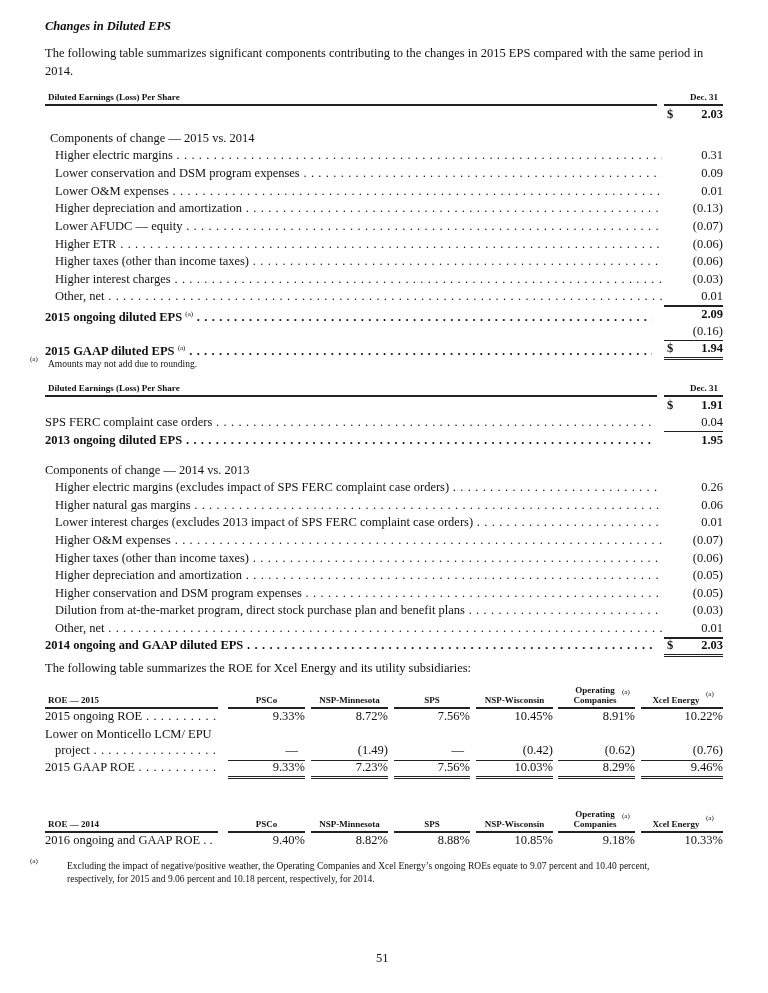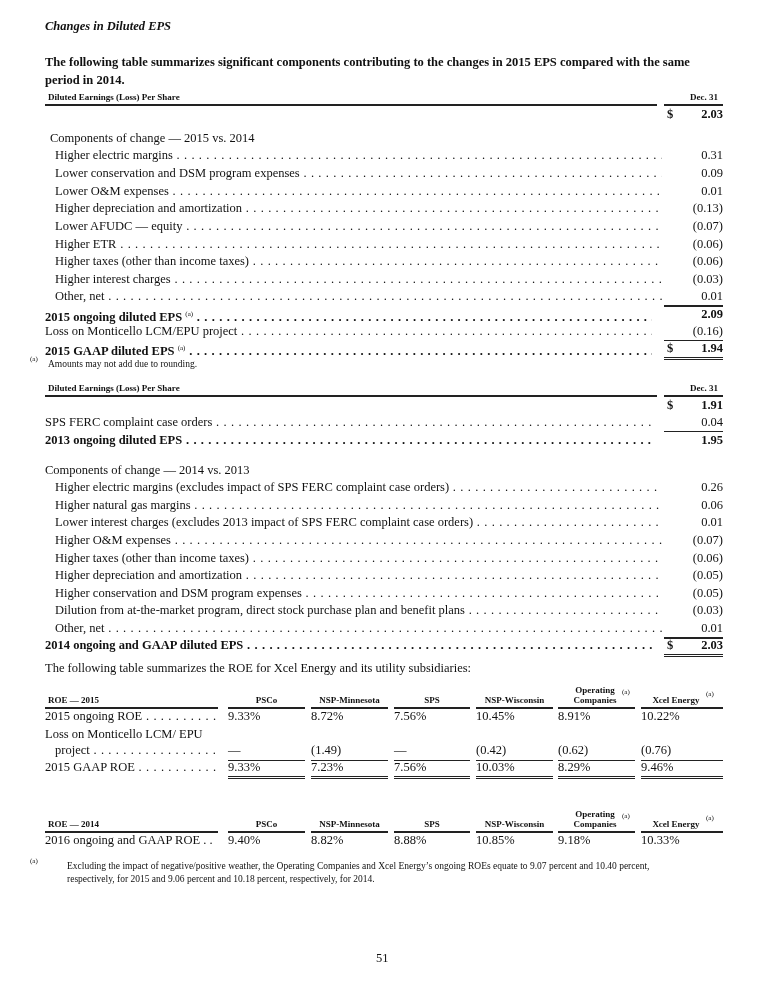--- a/index.html
+++ b/index.html
@@ -11,30 +11,30 @@
   .row { position:absolute; left:45px; width:678px; height:18px; font-size:12.5px; line-height:18px; }
   .row .lbl { position:absolute; left:0; width:607px; white-space:nowrap; overflow:hidden; }
   .row .lbl::after { content:" . . . . . . . . . . . . . . . . . . . . . . . . . . . . . . . . . . . . . . . . . . . . . . . . . . . . . . . . . . . . . . . . . . . . . . . . . . . . . . . . . . . . . . . . . . . . . . . . . . . . . . . . . . . . . . . . . . . . . . . ."; letter-spacing:0.6px; }
   .row .val { position:absolute; right:0; width:52px; text-align:right; }
   .row .dollar { position:absolute; left:622px; }
   .bold { font-weight:bold; }
   .ind1 { padding-left:10px; }
   .rule { position:absolute; background:#222; }
   .sup { font-size:7px; vertical-align:super; font-weight:normal; }
   .foot { font-size:9.5px; line-height:13px; }
-  .roe-cell { position:absolute; text-align:left; font-size:12.5px; }
+  .roe-cell { position:absolute; text-align:right; font-size:12.5px; }
   .roe-h { position:absolute; text-align:center; font-size:9px; font-weight:bold; line-height:10px; }
   .roe-lbl { position:absolute; left:45px; width:173px; font-size:12.5px; white-space:nowrap; overflow:hidden; }
   .roe-lbl.dots::after { content:" . . . . . . . . . . . . . . . . . . . . . . . . . . . . ."; letter-spacing:0.6px; }
 </style>
 </head>
 <body>
 
 <div class="abs title">Changes in Diluted EPS</div>
-<div class="abs para" style="top:53px;font-weight:bold;">The following table summarizes significant components contributing to the changes in 2015 EPS compared with the same period in 2014.</div>
+<div class="abs para" style="top:44px;">The following table summarizes significant components contributing to the changes in 2015 EPS compared with the same period in 2014.</div>
 
 <div class="abs hdr" style="left:48px;top:92px;">Diluted Earnings (Loss) Per Share</div>
 <div class="abs hdr" style="left:690px;top:92px;">Dec. 31</div>
 <div class="rule" style="left:45px;top:104px;width:612px;height:2px;"></div>
 <div class="rule" style="left:664px;top:104px;width:59px;height:2px;"></div>
 
 <div class="row bold" style="top:105px;">
   <span class="dollar">$</span>
   <span class="val">2.03</span>
 </div>
@@ -76,21 +76,20 @@
 <div class="row" style="top:287px;">
     <span class="lbl ind1">Other, net</span>
     <span class="val">0.01</span>
   </div>
 <div class="rule" style="left:664px;top:305px;width:59px;height:2px;"></div>
 <div class="row bold" style="top:305px;">
   <span class="lbl"><span>2015 ongoing diluted EPS</span> <span class="sup">(a)</span></span>
   <span class="val">2.09</span>
 </div>
 <div class="row" style="top:322px;">
-    <span class="lbl">Loss on Monticello LCM/EPU project</span>
     <span class="val">(0.16)</span>
   </div>
 <div class="rule" style="left:664px;top:340px;width:59px;height:1px;"></div>
 <div class="row bold" style="top:339px;">
   <span class="lbl"><span>2015 GAAP diluted EPS</span> <span class="sup">(a)</span></span>
   <span class="dollar">$</span>
   <span class="val">1.94</span>
 </div>
 <div class="rule" style="left:664px;top:357px;width:59px;height:1px;"></div>
 <div class="rule" style="left:664px;top:359px;width:59px;height:1px;"></div>
@@ -186,21 +185,21 @@
 <div class="rule" style="left:641px;top:707px;width:82px;height:2px;"></div>
 
 <div class="roe-lbl dots" style="top:709px;">2015 ongoing ROE</div>
 <div class="roe-cell" style="left:228px;width:77px;top:709px;">9.33%</div>
 <div class="roe-cell" style="left:311px;width:77px;top:709px;">8.72%</div>
 <div class="roe-cell" style="left:394px;width:76px;top:709px;">7.56%</div>
 <div class="roe-cell" style="left:476px;width:77px;top:709px;">10.45%</div>
 <div class="roe-cell" style="left:558px;width:77px;top:709px;">8.91%</div>
 <div class="roe-cell" style="left:641px;width:82px;top:709px;">10.22%</div>
 
-<div class="roe-lbl" style="top:727px;">Loss on Monticello LCM/ EPU</div>
+<div class="roe-lbl" style="top:727px;">Lower on Monticello LCM/ EPU</div>
 <div class="roe-lbl dots" style="top:743px;padding-left:10px;width:163px;">project</div>
 <div class="roe-cell" style="left:228px;width:70px;top:743px;">—</div>
 <div class="roe-cell" style="left:311px;width:77px;top:743px;">(1.49)</div>
 <div class="roe-cell" style="left:394px;width:70px;top:743px;">—</div>
 <div class="roe-cell" style="left:476px;width:77px;top:743px;">(0.42)</div>
 <div class="roe-cell" style="left:558px;width:77px;top:743px;">(0.62)</div>
 <div class="roe-cell" style="left:641px;width:82px;top:743px;">(0.76)</div>
 
 <div class="rule" style="left:228px;top:760px;width:77px;height:1px;"></div>
 <div class="rule" style="left:311px;top:760px;width:77px;height:1px;"></div>

